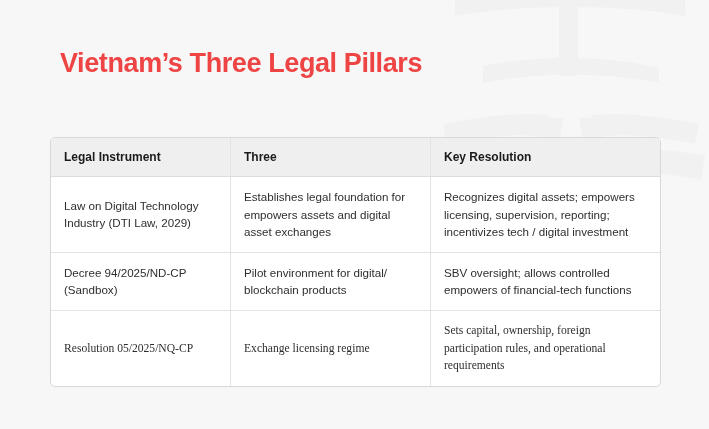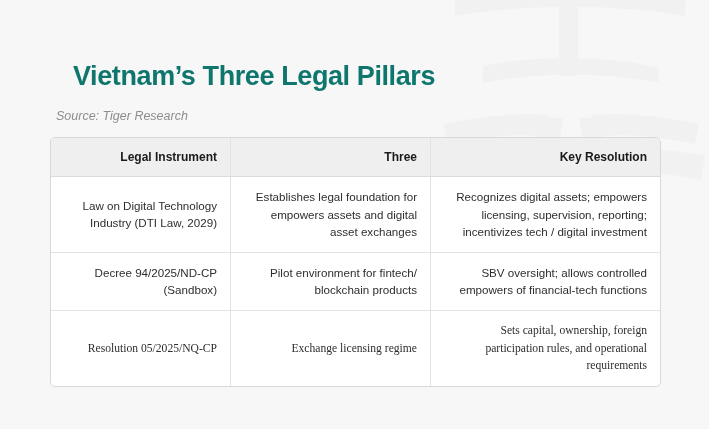--- a/index.html
+++ b/index.html
@@ -43,23 +43,23 @@
   #header {
     position: absolute;
     left: 56px;
     top: 44px;
     z-index: 2;
   }
   #doc-title {
     font-size: 27px;
     font-weight: 700;
     letter-spacing: -0.4px;
-    color: #0f766e;
+    color: #ef4444;
     line-height: 1.15;
-    margin: 17px;
+    margin: 4px;
     white-space: nowrap;
   }
   #doc-source {
     margin: 10px 0 0 0;
     font-size: 12.5px;
     font-style: italic;
     color: #8d8d8d;
     line-height: 1.2;
     white-space: nowrap;
   }
@@ -77,21 +77,21 @@
     border-collapse: separate;
     border-spacing: 0;
     background: #ffffff;
     border: 1px solid #d8d8d8;
     border-radius: 5px;
     overflow: hidden;
     table-layout: fixed;
   }
   table.legal-table th,
   table.legal-table td {
-    text-align: right;
+    text-align: left;
     vertical-align: middle;
     padding: 11px 13px;
     border-right: 1px solid #e3e3e3;
     border-bottom: 1px solid #e3e3e3;
   }
   table.legal-table th:last-child,
   table.legal-table td:last-child {
     border-right: none;
   }
   table.legal-table tbody tr:last-child td {
@@ -134,21 +134,20 @@
         <path d="M178 176 L156 176 L170 268 L192 266 Z"></path>
         <path d="M14 214 C52 206 84 206 112 212 L108 236 C82 230 52 230 18 238 Z"></path>
         <path d="M282 214 C244 206 212 206 184 212 L188 236 C214 230 244 230 278 238 Z"></path>
         <path d="M96 252 C118 246 180 246 202 252 L198 276 C178 270 120 270 100 276 Z"></path>
       </g>
     </svg>
   </div>
 
   <div id="header">
     <h1 id="doc-title">Vietnam’s Three Legal Pillars</h1>
-    <p id="doc-source">Source: Tiger Research</p>
   </div>
 
   <div id="table-wrap">
     <table class="legal-table">
       <colgroup>
         <col class="col-instrument">
         <col class="col-scope">
         <col class="col-key">
       </colgroup>
       <thead>
@@ -159,21 +158,21 @@
         </tr>
       </thead>
       <tbody>
         <tr>
           <td>Law on Digital Technology Industry (DTI Law, 2029)</td>
           <td>Establishes legal foundation for empowers assets and digital asset exchanges</td>
           <td>Recognizes digital assets; empowers licensing, supervision, reporting; incentivizes tech / digital investment</td>
         </tr>
         <tr>
           <td>Decree 94/2025/ND-CP (Sandbox)</td>
-          <td>Pilot environment for fintech/ blockchain products</td>
+          <td>Pilot environment for digital/ blockchain products</td>
           <td>SBV oversight; allows controlled empowers of financial-tech functions</td>
         </tr>
         <tr>
           <td>Resolution 05/2025/NQ-CP</td>
           <td>Exchange licensing regime</td>
           <td>Sets capital, ownership, foreign participation rules, and operational requirements</td>
         </tr>
       </tbody>
     </table>
   </div>

